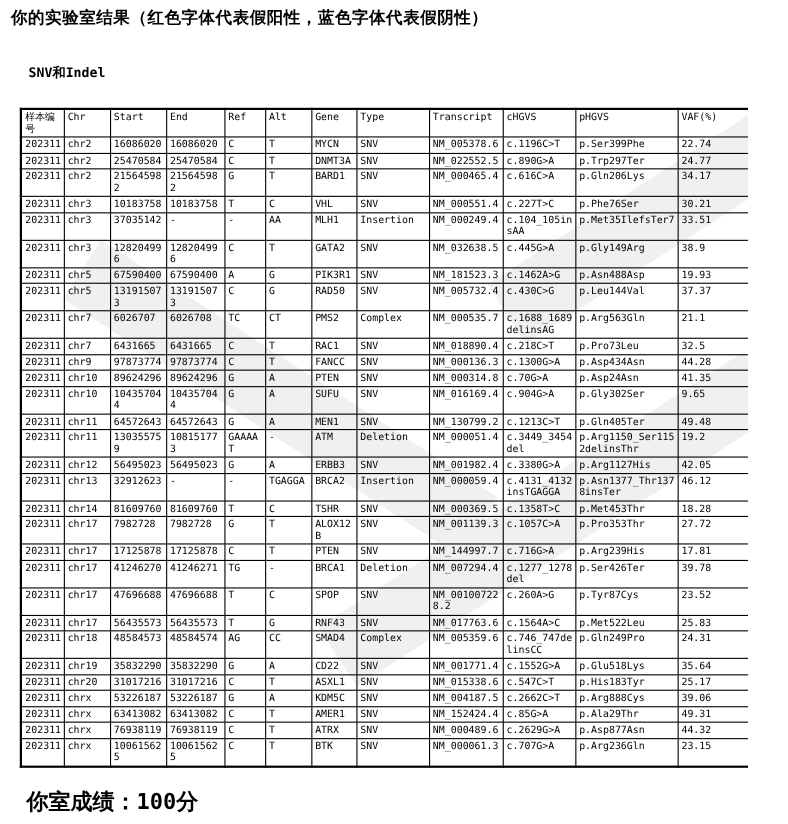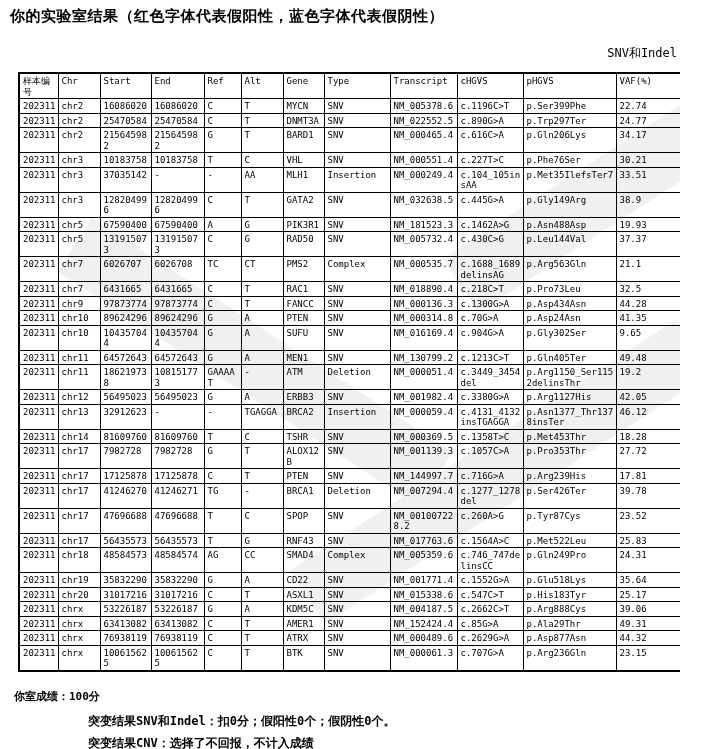--- a/index.html
+++ b/index.html
@@ -28,25 +28,24 @@
   .content { position: relative; z-index: 1; }
 
   .title {
     margin: 0;
     padding: 7px 0 0 10px;
     font-size: 15px;
     font-weight: bold;
     letter-spacing: 0.5px;
   }
   .section-label {
-    margin: 3px;
+    margin: 16px;
     padding: 16px 0 7px 10px;
     font-size: 12px;
-    font-weight: normal;
-    text-align: right;
+    font-weight: bold;
   }
   table.results {
     border-collapse: collapse;
     table-layout: fixed;
     margin-left: 18px;
     width: 697px;
     border: 2px solid #000;
     background: transparent;
   }
   table.results th, table.results td {
@@ -56,22 +55,22 @@
     line-height: 10.5px;
     font-weight: normal;
     text-align: left;
     vertical-align: top;
     word-break: break-all;
     overflow: hidden;
     background: transparent;
   }
   .score-line {
     margin: 0;
-    padding: 17px 0 0 14px;
-    font-size: 11px;
+    padding: 17px 0 0 24px;
+    font-size: 20px;
     font-weight: bold;
   }
   .score-details { padding-top: 6px; }
   .score-details .detail {
     margin-left: 88px;
     font-size: 12px;
     font-weight: bold;
     line-height: 22px;
   }
 </style>
@@ -313,21 +312,21 @@
             <td>MEN1</td>
             <td>SNV</td>
             <td>NM_130799.2</td>
             <td>c.1213C&gt;T</td>
             <td>p.Gln405Ter</td>
             <td>49.48</td>
           </tr>
           <tr>
             <td>202311</td>
             <td>chr11</td>
-            <td>186219738</td>
+            <td>130355759</td>
             <td>108151773</td>
             <td>GAAAAT</td>
             <td>-</td>
             <td>ATM</td>
             <td>Deletion</td>
             <td>NM_000051.4</td>
             <td>c.3449_3454del</td>
             <td>p.Arg1150_Ser1152delinsThr</td>
             <td>19.2</td>
           </tr>

